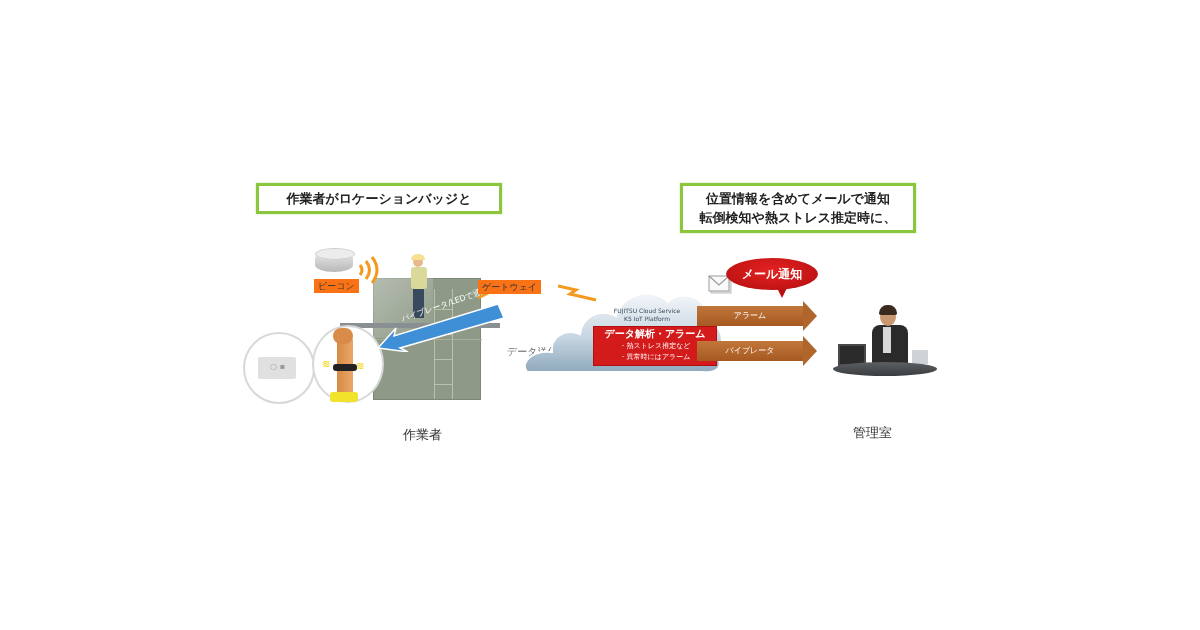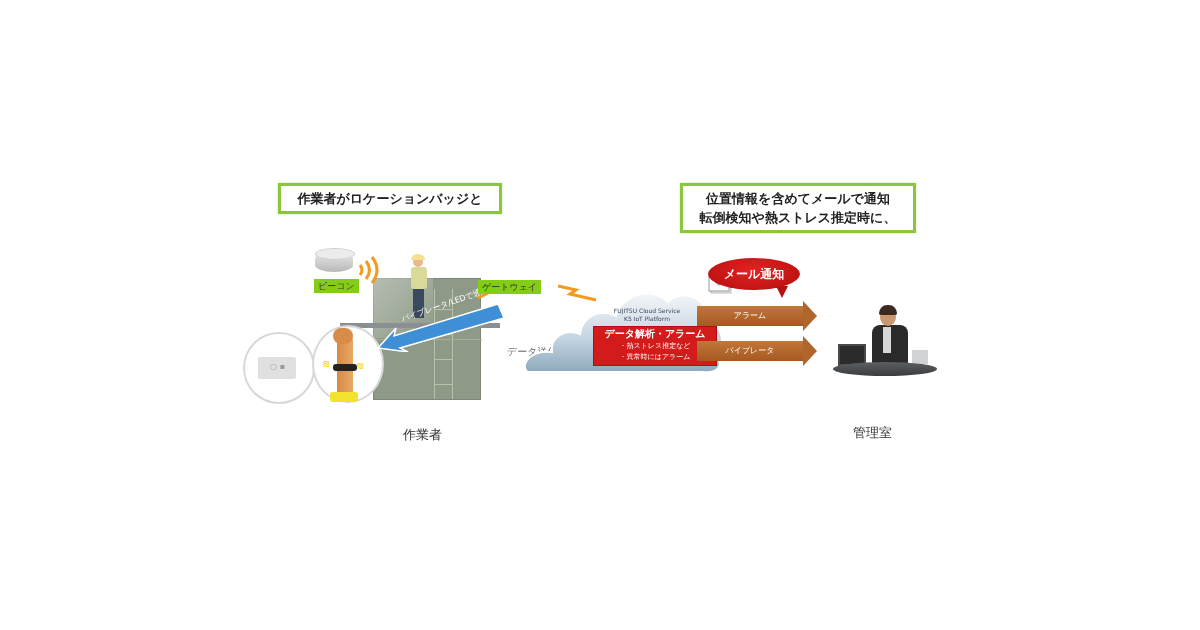--- a/index.html
+++ b/index.html
@@ -27,21 +27,21 @@
       left: 315px; top: 252px; width: 38px; height: 20px;
       background: linear-gradient(#e8e8e8, #b8b8b8);
       border-radius: 19px / 7px;
     }
     .beacon::before {
       content: ""; position: absolute; left: 0; top: -4px; width: 38px; height: 10px;
       border-radius: 50%; background: #ececec; border: 1px solid #cfcfcf;
     }
     .gray-label {
       position: absolute;
-      background: #84cc16;
+      background: #f97316;
       font-size: 9px;
       color: #333;
       padding: 1px 4px;
       white-space: nowrap;
       line-height: 12px;
       text-align: center;
     }
     .plain-label {
       position: absolute;
       font-size: 10px;
@@ -107,21 +107,21 @@
       background: #d41b1b; color: #fff; text-align: center; border: 1px solid #b10f0f;
     }
     .red-box .rb-title { font-size: 10px; font-weight: bold; line-height: 14px; }
     .red-box .rb-line { font-size: 7px; line-height: 11px; }
 
     
     .mail { left: 708px; top: 275px; width: 24px; height: 20px; }
 
     
     .bubble {
-      position: absolute; left: 708px; top: 258px; width: 92px; height: 32px;
+      position: absolute; left: 726px; top: 258px; width: 92px; height: 32px;
       background: radial-gradient(ellipse at 50% 40%, #e52222, #b20e0e);
       border-radius: 50%;
       color: #fff; font-weight: bold; font-size: 12px;
       display: flex; align-items: center; justify-content: center;
     }
     .bubble-tail {
       position: absolute; left: 776px; top: 286px; width: 0; height: 0;
       border-left: 6px solid transparent; border-right: 6px solid transparent;
       border-top: 12px solid #b81010;
     }
@@ -157,21 +157,21 @@
     .mgr-shirt { left: 883px; top: 327px; width: 8px; height: 26px; background: #d7d7d7; }
     .mgr-chair { left: 912px; top: 350px; width: 16px; height: 14px; background: #d0d3d6; }
 
     .place-label {
       position: absolute; font-size: 13px; color: #333; white-space: nowrap;
     }
   </style>
 </head>
 <body>
 
-<div class="caption-box" style="left:278px; top:183px; width:224px;">
+<div class="caption-box" style="left:256px; top:183px; width:246px;">
   <span>作業者がロケーションバッジと</span>
 </div>
 
 <div class="caption-box" style="left:680px; top:183px; width:236px;">
   <span>位置情報を含めてメールで通知</span>
   <span>転倒検知や熱ストレス推定時に、</span>
 </div>
 
 <div class="abs building">
   <div class="grid-v" style="left:60px; top:10px; width:1px; height:110px;"></div>

